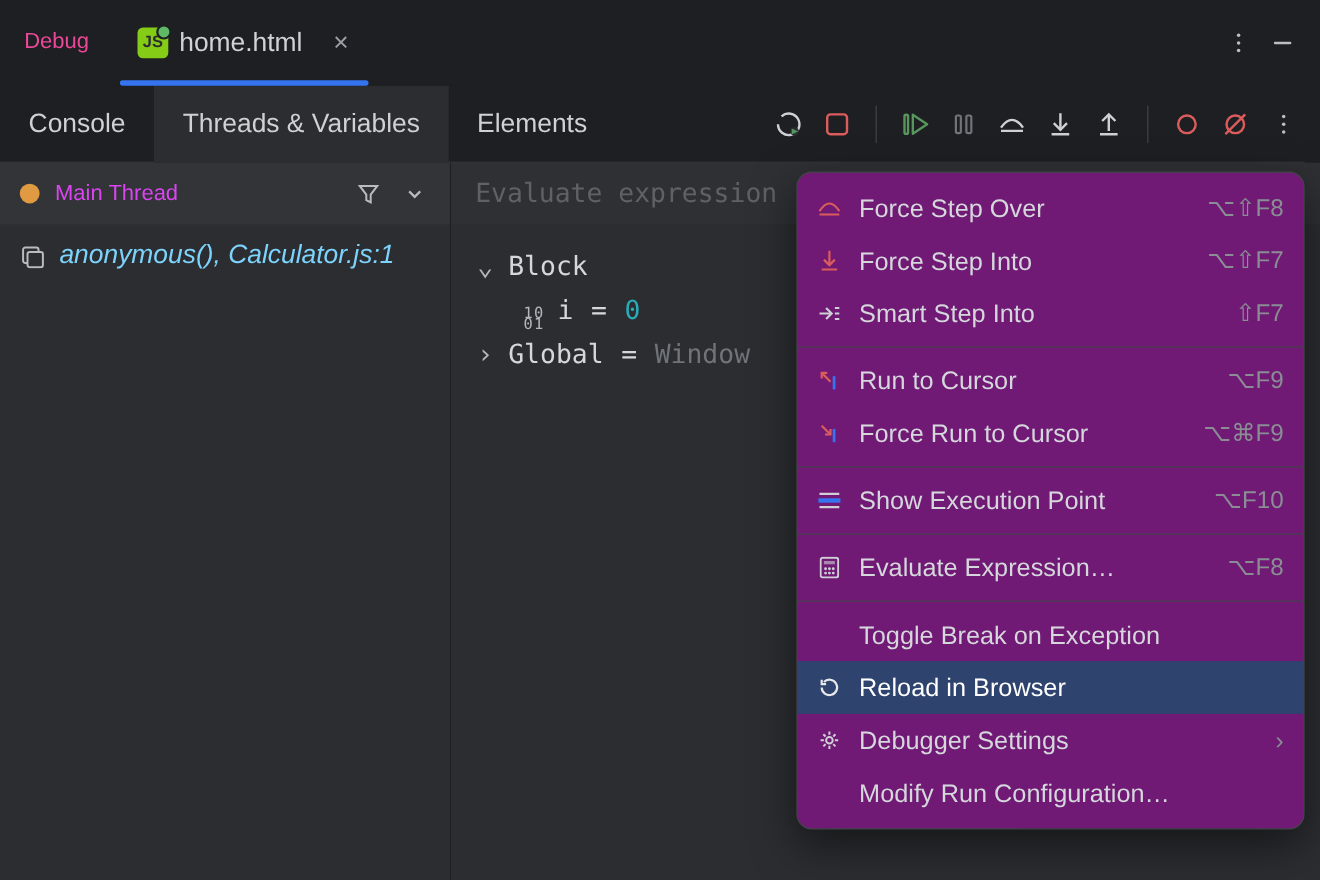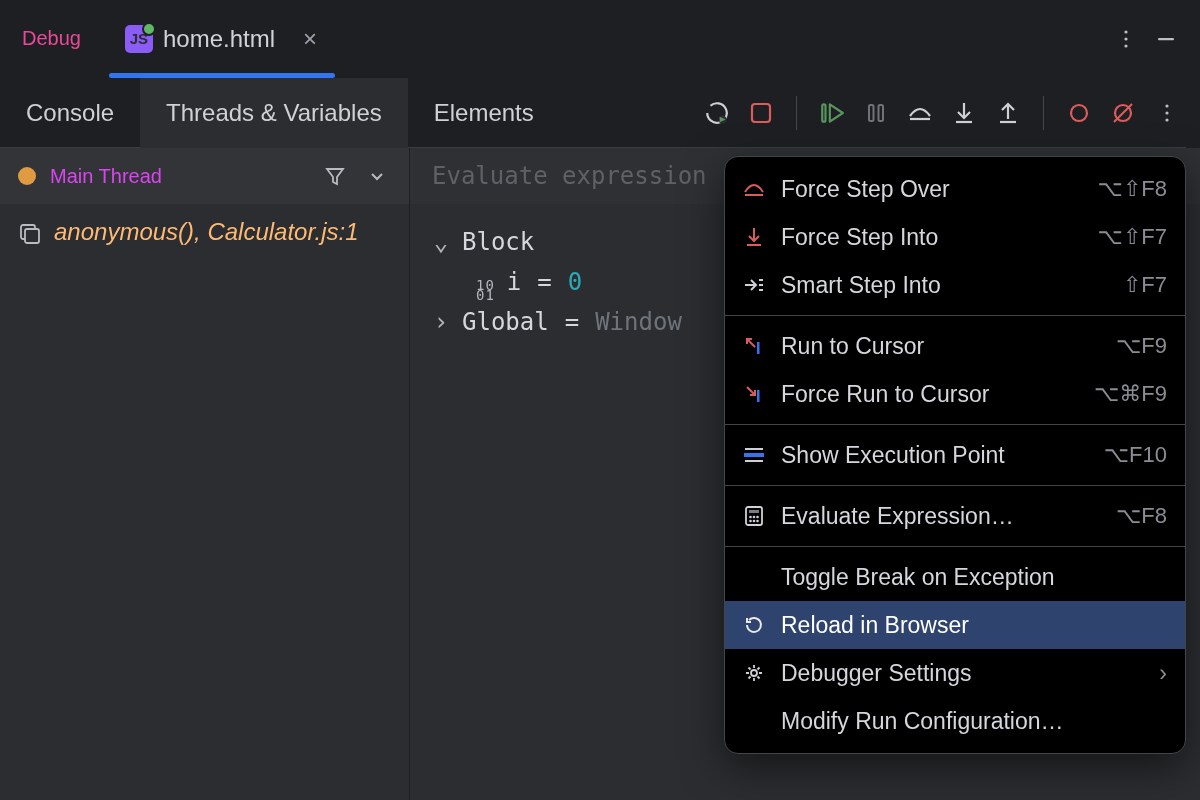--- a/index.html
+++ b/index.html
@@ -33,21 +33,21 @@
   }
   .file-tab .underline {
     position: absolute;
     left: -6px; right: -8px; bottom: -1px;
     height: 5px;
     background: #3574f0;
     border-radius: 3px;
   }
   .js-badge {
     width: 28px; height: 28px;
-    background: #8b5cf6;
+    background: #84cc16;
     border-radius: 5px;
     display:flex; align-items:center; justify-content:center;
     font-size: 15px; font-weight:700; color:#2b2d30;
     position:relative;
   }
   .js-badge::after{
     content:"";
     position:absolute; top:-3px; right:-3px;
     width:10px; height:10px; border-radius:50%;
     background:#5fb865; border:2px solid #1e1f22;
@@ -100,21 +100,21 @@
     height:56px; background:#323438;
     display:flex; align-items:center; gap:14px;
     padding:0 18px;
   }
   .dot{ width:18px;height:18px;border-radius:50%; background:#e09b42;}
   .thread-head .name{ color:#d946ef; font-size:20px; flex:1;}
   .mini-ic{ width:28px;height:28px;display:flex;align-items:center;justify-content:center;color:#b9bbc2;cursor:pointer;}
   .frame-row{
     display:flex; align-items:center; gap:12px;
     padding:14px 18px;
-    color:#fdba74; font-size:24px;
+    color:#7dd3fc; font-size:24px;
   }
   .frame-row .fn{ font-style:italic; }
   .stack-icon{ width:24px;height:24px; color:#b9bbc2;}
 
   .right-pane{
     flex:1;
     display:flex; flex-direction:column;
     position:relative;
   }
   .eval-bar{
@@ -141,21 +141,21 @@
   .eq{ color:#d5d7dc; margin:0 6px;}
   .val-num{ color:#2aacb8;}
   .val-dim{ color:#6f737a;}
   .indent{ padding-left:48px;}
 
   
   .menu{
     position:absolute;
     top:156px; right:14px;
     width:462px;
-    background:#000000;
+    background:#701a75;
     border:1px solid #43454a;
     border-radius:14px;
     box-shadow:0 14px 40px rgba(0,0,0,0.5);
     padding:8px 0;
     font-size:23px;
   }
   .mi{
     display:flex; align-items:center;
     height:48px; padding:0 18px 0 16px;
     gap:14px; color:#d5d7dc; cursor:pointer;

